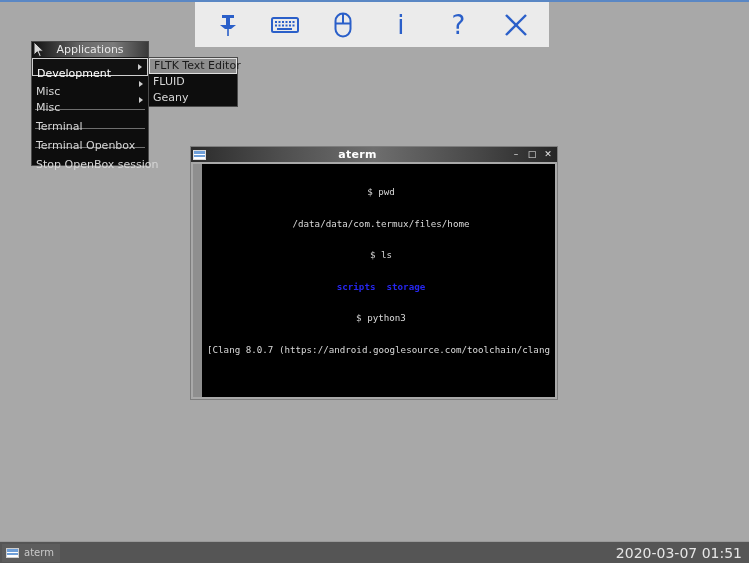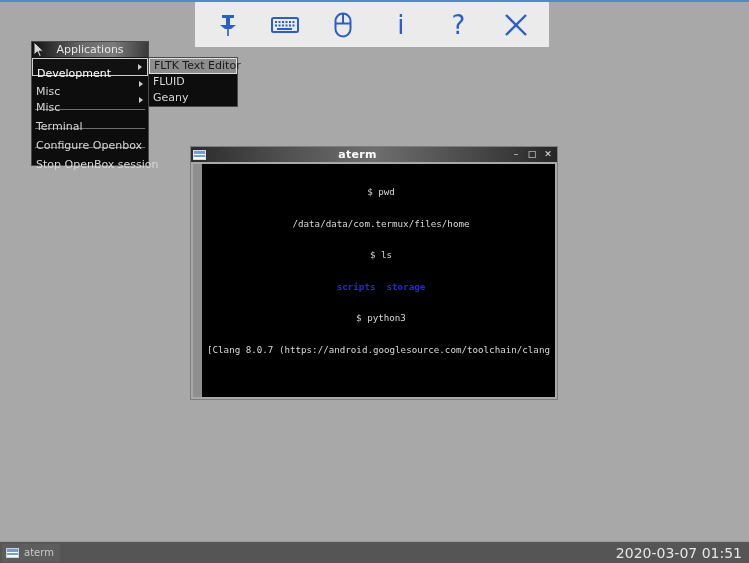--- a/index.html
+++ b/index.html
@@ -389,21 +389,21 @@
 
     <div class="msep"></div>
 
     <div class="mi">
       <span>Terminal</span>
     </div>
 
     <div class="msep"></div>
 
     <div class="mi">
-      <span>Configure Openbox</span>
+      <span>Terminal Openbox</span>
     </div>
 
     <div class="msep"></div>
 
     <div class="mi">
       <span>Stop OpenBox session</span>
     </div>
   </div>
 
   <div id="submenu">

